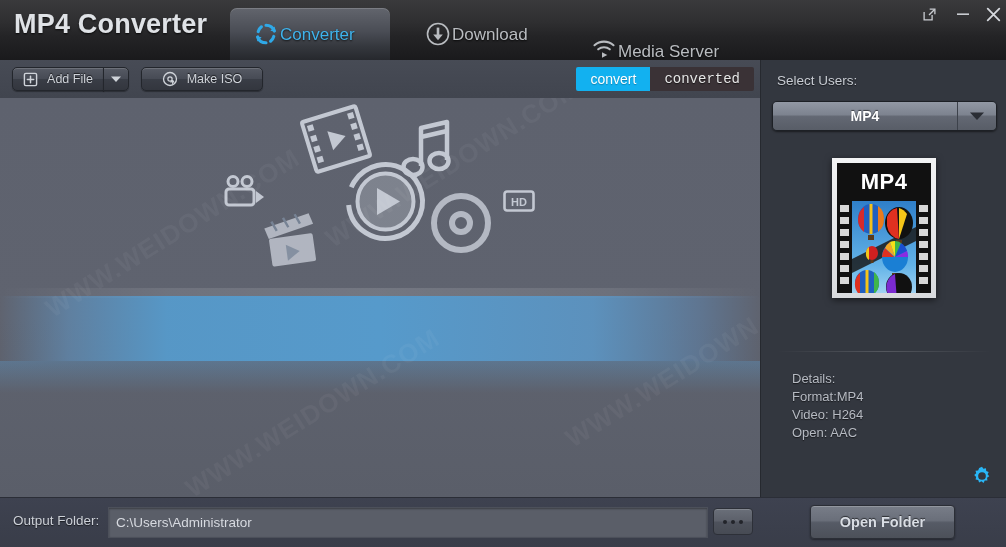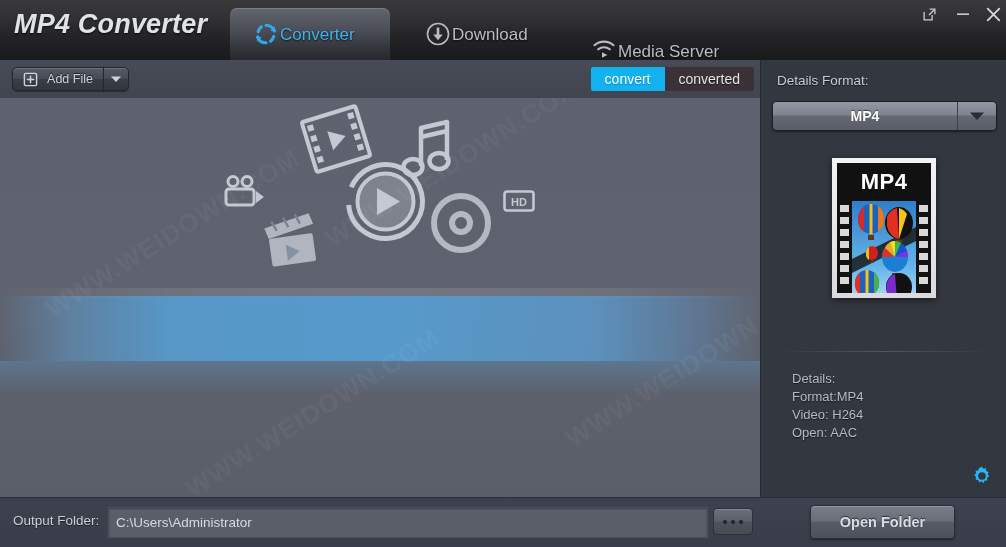--- a/index.html
+++ b/index.html
@@ -12,21 +12,21 @@
   .app{position:relative;width:1006px;height:547px;overflow:hidden;}
 
   
   .titlebar{
     position:absolute;left:0;top:0;width:1006px;height:60px;
     background:linear-gradient(to bottom,#3a3a3c 0%,#2e2e30 38%,#242426 60%,#1a1a1c 100%);
     overflow:hidden;
   }
   .logo{
     position:absolute;left:14px;top:9px;
-    font-size:27px;font-style:italic;font-weight:bold;
+    font-size:27px;font-weight:bold;
     color:#dfe2e6;letter-spacing:0.2px;
     text-shadow:0 1px 2px rgba(0,0,0,.85), 0 0 1px rgba(255,255,255,.2);
     white-space:nowrap;
   }
   .tabs{position:absolute;left:230px;top:0;height:60px;}
   .tab{
     position:absolute;top:8px;height:52px;
     display:flex;align-items:center;gap:0;
     padding:0 22px;box-sizing:border-box;
     color:#b9bcc0;font-size:17px;white-space:nowrap;
@@ -61,21 +61,21 @@
   #makeiso{left:141px;width:122px;border-radius:5px;}
 
   .conv-toggle{
     position:absolute;right:6px;top:7px;height:24px;display:flex;
     border-radius:2px;overflow:hidden;
   }
   .conv-toggle > div{
     display:flex;align-items:center;padding:0 14px;font-size:14px;line-height:1;
   }
   .ct-on{background:#12b1f0;color:#ffffff;text-shadow:0 1px 1px rgba(0,0,0,.25);}
-  .ct-off{background:#3a3236;color:#e6e6e6;text-shadow:0 1px 1px rgba(0,0,0,.6);}
+  .ct-off{background:#3a3236;color:#e6e6e6;text-shadow:0 1px 1px rgba(0,0,0,.6);font-family:Liberation Mono, monospace;}
 
   
   .stage{
     position:absolute;left:0;top:98px;width:760px;height:399px;
     background:linear-gradient(to bottom,#5e626e 0%,#5f636f 55%,#5a5e69 100%);
     overflow:hidden;
   }
   .band{
     position:absolute;left:0;top:198px;width:760px;height:65px;
     background:
@@ -262,20 +262,28 @@
       <svg width="15" height="15" viewBox="0 0 16 16">
         <rect x="1.5" y="1.5" width="13" height="13" rx="1.5" fill="none" stroke="#cfd3d9" stroke-width="1.5"></rect>
         <path d="M8 4.6v6.8M4.6 8h6.8" stroke="#cfd3d9" stroke-width="1.6" stroke-linecap="round"></path>
       </svg>
       <span>Add File</span>
     </div>
     <div class="btn3d" id="addfile-arrow">
       <svg width="12" height="8" viewBox="0 0 12 8">
         <path d="M1 1.6h10L6 7z" fill="#cfd3d9"></path>
       </svg>
+    </div>
+    <div class="btn3d" id="makeiso">
+      <svg width="16" height="16" viewBox="0 0 18 18">
+        <circle cx="9" cy="9" r="7.3" fill="none" stroke="#cfd3d9" stroke-width="1.5"></circle>
+        <circle cx="9" cy="9" r="2.4" fill="none" stroke="#cfd3d9" stroke-width="1.4"></circle>
+        <path d="M12.4 10.2c1.4 1 1.8 2.4 1.2 3.7-.4-.8-.9-1.1-1.4-1.2.5 1.1.1 2.2-.9 2.8.5-1.5-.5-2.2-.9-3.3-.3 .5-.4 1-.3 1.6-1-1.1-.6-2.7 .6-3.6z" fill="#cfd3d9"></path>
+      </svg>
+      <span>Make ISO</span>
     </div>
 
     <div class="conv-toggle">
       <div class="ct-on">convert</div>
       <div class="ct-off">converted</div>
     </div>
   </div>
 
   <div class="stage">
     <div class="band-top"></div>
@@ -337,21 +345,21 @@
       </svg>
     </div>
 
     <div class="wm" style="left:40px;top:200px;">WWW.WEIDOWN.COM</div>
     <div class="wm" style="left:320px;top:130px;">WWW.WEIDOWN.COM</div>
     <div class="wm" style="left:560px;top:330px;">WWW.WEIDOWN.COM</div>
     <div class="wm" style="left:180px;top:380px;">WWW.WEIDOWN.COM</div>
   </div>
 
   <div class="rpanel">
-    <div class="rp-label">Details Format:</div>
+    <div class="rp-label">Select Users:</div>
 
     <div class="fmt-select">
       <div class="fmt-main">MP4</div>
       <div class="fmt-arrow">
         <svg width="16" height="10" viewBox="0 0 16 10">
           <path d="M1 1.5h14L8 9z" fill="#2a2d34"></path>
         </svg>
       </div>
     </div>
 

